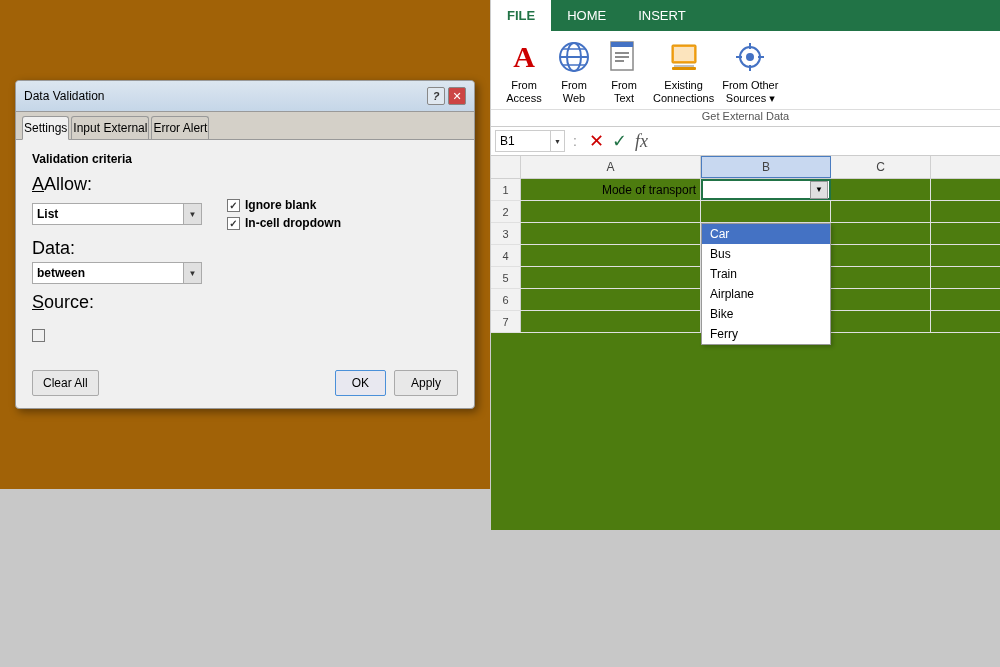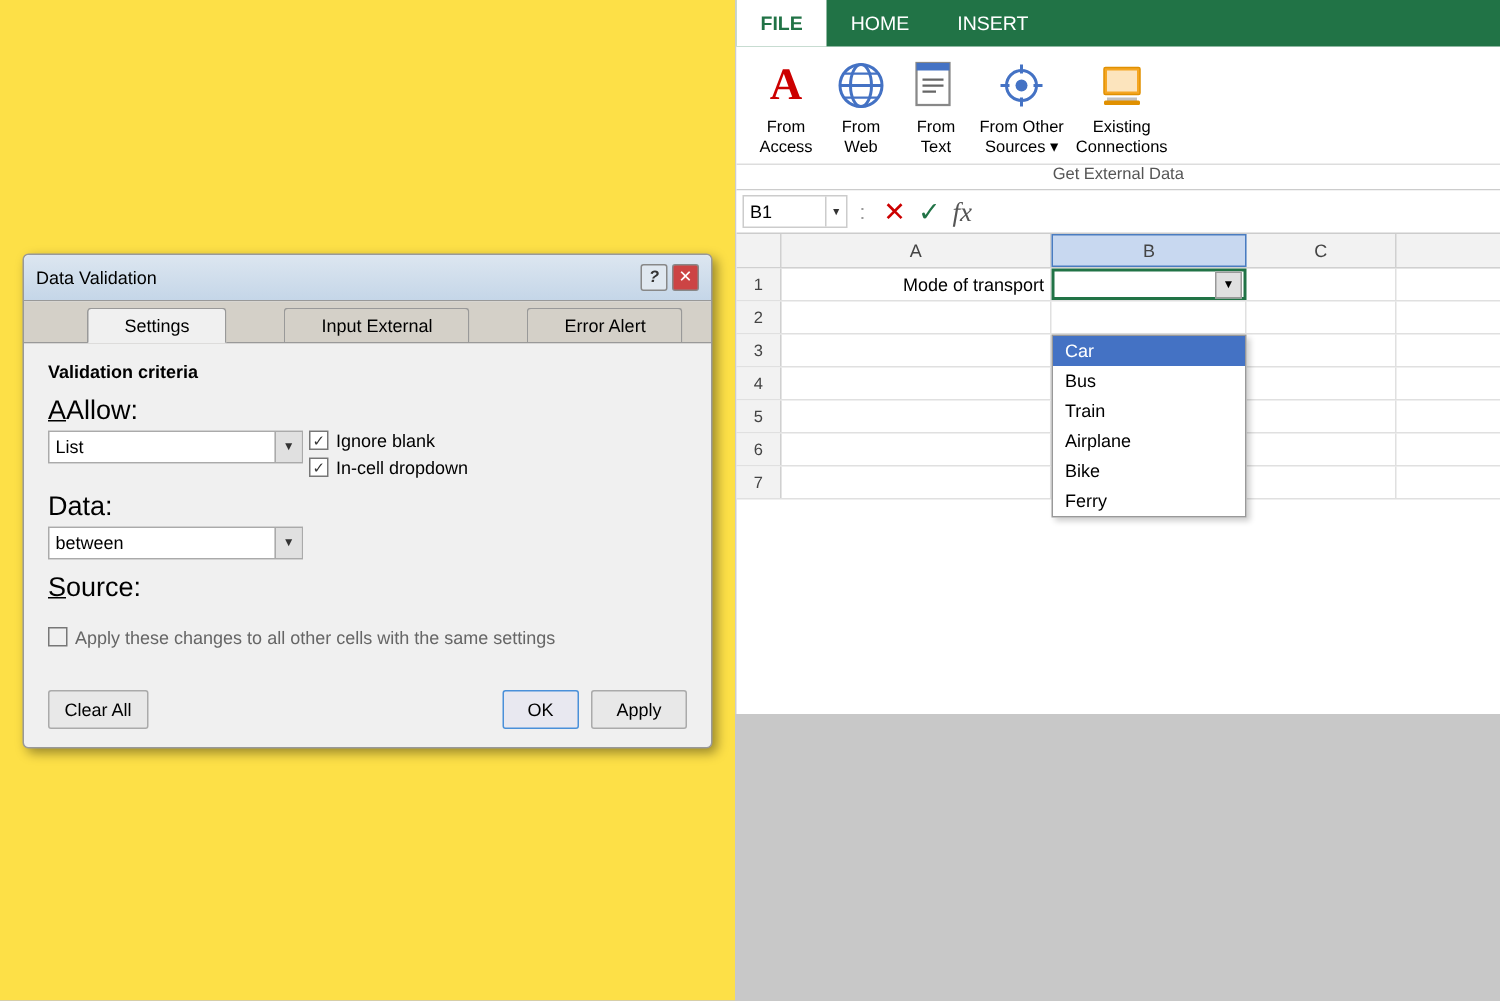--- a/index.html
+++ b/index.html
@@ -10,22 +10,22 @@
       width: 1000px;
       height: 667px;
       overflow: hidden;
       display: flex;
       position: relative;
     }
 
     
     .left-panel {
       width: 490px;
-      height: 667px;
-      background: #fde047;
+      height: 489px;
+      background: #a16207;
       display: flex;
       align-items: center;
       justify-content: center;
     }
 
     .dialog {
       width: 460px;
       background: #f0f0f0;
       border: 1px solid #999;
       border-radius: 4px;
@@ -81,28 +81,27 @@
 
     .dialog-tabs {
       display: flex;
       background: #d4d0c8;
       border-bottom: 1px solid #999;
       padding: 4px 6px 0;
       gap: 2px;
     }
 
     .tab {
-      padding: 4px 24px;
+      padding: 4px 1px;
       border: 1px solid #999;
       border-bottom: none;
       cursor: pointer;
       font-size: 12px;
       background: #d4d0c8;
       border-radius: 3px 3px 0 0;
-      margin-left: 36px;
     }
     .tab.active {
       background: #f0f0f0;
       border-bottom: 1px solid #f0f0f0;
       margin-bottom: -1px;
       z-index: 1;
     }
 
     .dialog-body {
       padding: 12px 16px;
@@ -120,23 +119,24 @@
       font-size: 18px;
       margin-bottom: 3px;
       color: #000;
     }
     .field-label .underline {
       text-decoration: underline;
     }
 
     .field-row {
       display: flex;
-      align-items: flex-start;
-      gap: 4px;
+      align-items: center;
+      gap: 25px;
       margin-bottom: 8px;
+      font-weight: bold;
     }
 
     .select-field {
       height: 22px;
       border: 1px solid #aaa;
       background: white;
       display: flex;
       align-items: center;
       padding: 0 4px;
       position: relative;
@@ -249,22 +249,22 @@
       justify-content: center;
     }
     .btn.primary {
       background: #e8e8f0;
       border-color: #4a90d9;
     }
 
     
     .right-panel {
       width: 510px;
-      height: 476px;
-      background: #ffffff;
+      height: 530px;
+      background: #4d7c0f;
       display: flex;
       flex-direction: column;
       border-left: 1px solid #ccc;
     }
 
     
     .ribbon {
       background: white;
       border-bottom: 1px solid #ccc;
     }
@@ -541,21 +541,20 @@
           <div class="select-arrow">▼</div>
         </div>
       </div>
 
       <div class="field-label">
         <span class="underline">S</span><span>ource:</span>
       </div>
 
       <div class="apply-row">
         <div class="checkbox" style="background:#f0f0f0; color:#aaa;"></div>
-        <span>Apply these changes to all other cells with the same settings</span>
       </div>
     </div>
 
     <div class="dialog-footer">
       <div class="btn" style="padding:0 10px;">
         <span>Clear All</span>
       </div>
       <div style="flex:1"></div>
       <div class="btn primary">
         <span>OK</span>
@@ -603,47 +602,47 @@
         <div class="ribbon-icon">
           <svg width="36" height="36" viewBox="0 0 36 36">
             <rect x="5" y="3" width="22" height="28" fill="white" stroke="#888" stroke-width="1.5"></rect>
             <rect x="5" y="3" width="22" height="5" fill="#4472c4"></rect>
             <line x1="9" y1="14" x2="23" y2="14" stroke="#666" stroke-width="1.5"></line>
             <line x1="9" y1="18" x2="23" y2="18" stroke="#666" stroke-width="1.5"></line>
             <line x1="9" y1="22" x2="18" y2="22" stroke="#666" stroke-width="1.5"></line>
           </svg>
         </div>
         <div class="ribbon-label">From<br>Text</div>
+      </div>
+
+      <div class="ribbon-btn">
+        <div class="ribbon-icon">
+          <svg width="36" height="36" viewBox="0 0 36 36">
+            <rect x="6" y="6" width="24" height="18" rx="1" fill="#f5a623" stroke="#e09000" stroke-width="1"></rect>
+            <rect x="8" y="8" width="20" height="14" fill="white" opacity="0.7"></rect>
+            <rect x="8" y="26" width="20" height="3" fill="#c0c0c0"></rect>
+            <rect x="6" y="28" width="24" height="3" rx="1" fill="#e09000"></rect>
+          </svg>
+        </div>
+        <div class="ribbon-label">Existing<br>Connections</div>
       </div>
 
       <div class="ribbon-btn" style="min-width:60px;">
         <div class="ribbon-icon">
           <svg width="36" height="36" viewBox="0 0 36 36">
             <circle cx="18" cy="18" r="10" fill="none" stroke="#4472c4" stroke-width="2"></circle>
             <circle cx="18" cy="18" r="4" fill="#4472c4"></circle>
             <line x1="18" y1="4" x2="18" y2="10" stroke="#4472c4" stroke-width="2"></line>
             <line x1="18" y1="26" x2="18" y2="32" stroke="#4472c4" stroke-width="2"></line>
             <line x1="4" y1="18" x2="10" y2="18" stroke="#4472c4" stroke-width="2"></line>
             <line x1="26" y1="18" x2="32" y2="18" stroke="#4472c4" stroke-width="2"></line>
           </svg>
         </div>
         <div class="ribbon-label">From Other<br>Sources ▾</div>
       </div>
-
-      <div class="ribbon-btn">
-        <div class="ribbon-icon">
-          <svg width="36" height="36" viewBox="0 0 36 36">
-            <rect x="6" y="6" width="24" height="18" rx="1" fill="#f5a623" stroke="#e09000" stroke-width="1"></rect>
-            <rect x="8" y="8" width="20" height="14" fill="white" opacity="0.7"></rect>
-            <rect x="8" y="26" width="20" height="3" fill="#c0c0c0"></rect>
-            <rect x="6" y="28" width="24" height="3" rx="1" fill="#e09000"></rect>
-          </svg>
-        </div>
-        <div class="ribbon-label">Existing<br>Connections</div>
-      </div>
     </div>
 
     <div style="text-align:center; font-size:11px; color:#555; padding: 0 8px 4px; border-top: 1px solid #ddd; margin-top: 2px;">
       <span>Get External Data</span>
     </div>
   </div>
 
   <div class="formula-bar">
     <div class="cell-ref" style="position:relative;">
       <span>B1</span>

